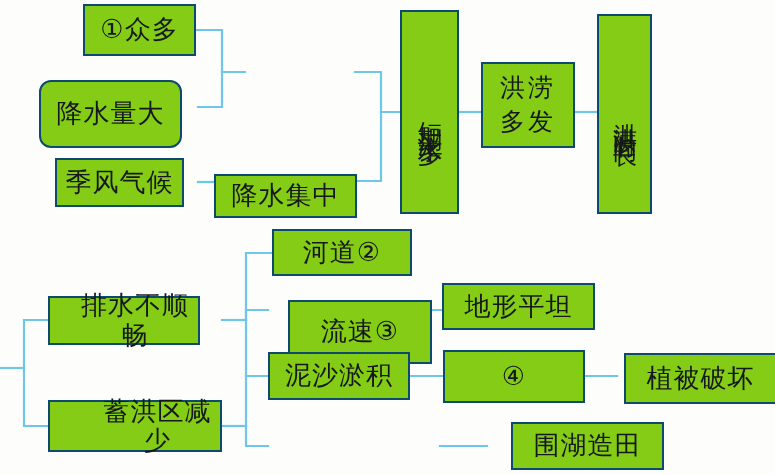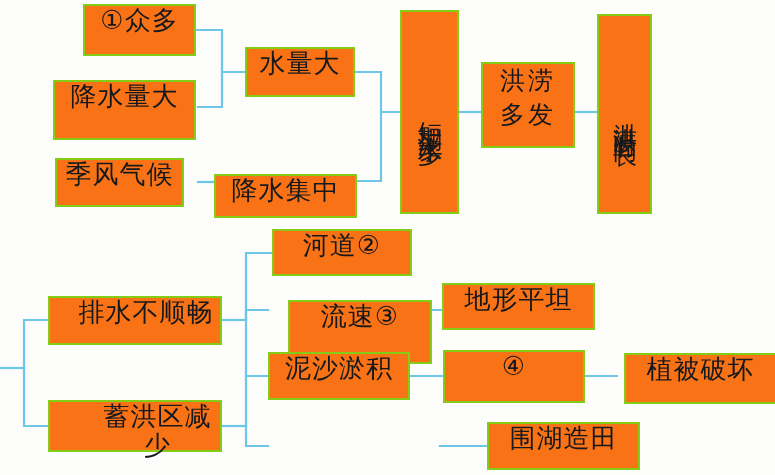--- a/index.html
+++ b/index.html
@@ -15,23 +15,24 @@
     background:#fdfdfb;
   }
   
   #wires{
     position:absolute;left:0;top:0;width:775px;height:475px;
     pointer-events:none;
   }
   .node{
     position:absolute;
     box-sizing:border-box;
-    border:2px solid #84cc16;
-    background:#f97316;
+    border:2px solid #0c4a6e;
+    background:#84cc16;
     display:flex;
+    align-items:center;
     justify-content:center;
     color:#15181c;
     letter-spacing:1px;
     line-height:1.12;
     text-align:center;
     white-space:pre-line;
   }
   .node .txt{display:block;}
   
   .vert{
@@ -84,50 +85,47 @@
       <path d="M585,376 L617,376"></path>
 
       <path d="M440,446 L487,446"></path>
     </g>
   </svg>
 
   <div class="node f26" style="left:83px;top:4px;width:113px;height:52px;">
     <span class="txt">①众多</span>
   </div>
 
-  <div class="node f26" style="left:53px;top:80px;width:143px;height:60px;">
+  <div class="node f26" style="left:39px;top:80px;width:143px;height:68px;border-radius:12px;">
     <span class="txt">降水量大</span>
   </div>
 
   <div class="node f26" style="left:55px;top:158px;width:129px;height:49px;font-family:Liberation Serif, serif;">
     <span class="txt">季风气候</span>
   </div>
 
-  <div class="node f26" style="left:245px;top:47px;width:110px;height:50px;">
-    <span class="txt">水量大</span>
-  </div>
 
   <div class="node f26" style="left:214px;top:155px;width:143px;height:44px;margin-top:19px;">
     <span class="txt">降水集中</span>
   </div>
 
   <div class="node" style="left:400px;top:10px;width:59px;height:204px;">
     <span class="txt vert f25">短期汇水多</span>
   </div>
 
   <div class="node f25 two-line" style="left:481px;top:62px;width:94px;height:86px;">
     <span class="txt">洪涝
 多发</span>
   </div>
 
   <div class="node" style="left:597px;top:14px;width:55px;height:200px;">
     <span class="txt vert f24">泄洪时间长</span>
   </div>
 
-  <div class="node f26" style="left:48px;top:296px;width:174px;height:49px;padding-left:22px;">
+  <div class="node f26" style="left:48px;top:296px;width:152px;height:49px;padding-left:22px;">
     <span class="txt">排水不顺畅</span>
   </div>
 
   <div class="node f26" style="left:48px;top:400px;width:174px;height:52px;padding-left:45px;">
     <span class="txt">蓄洪区减少</span>
   </div>
 
   <div class="node f26" style="left:272px;top:229px;width:140px;height:47px;">
     <span class="txt">河道②</span>
   </div>
@@ -146,17 +144,17 @@
   </div>
 
   <div class="node f26" style="left:443px;top:350px;width:142px;height:53px;">
     <span class="txt">④</span>
   </div>
 
   <div class="node f26" style="left:617px;top:353px;width:153px;height:51px;margin-left:7px;">
     <span class="txt">植被破坏</span>
   </div>
 
-  <div class="node f26" style="left:487px;top:422px;width:153px;height:48px;">
+  <div class="node f26" style="left:511px;top:422px;width:153px;height:48px;">
     <span class="txt">围湖造田</span>
   </div>
 
 </div>
 
 </body></html>

